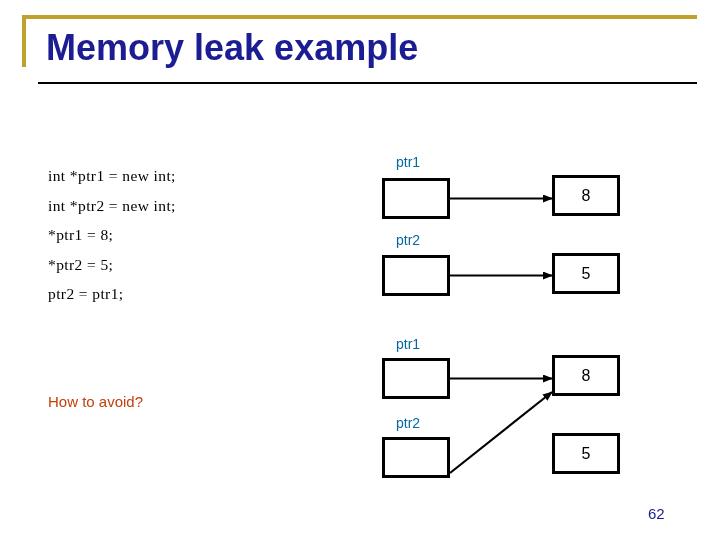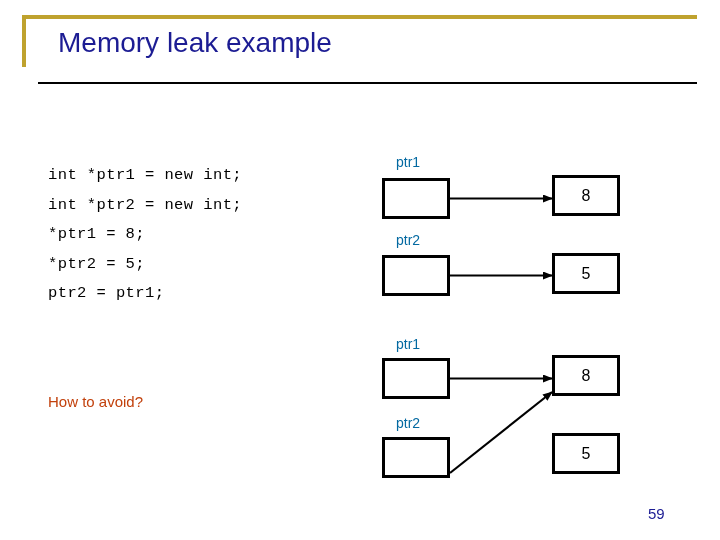--- a/index.html
+++ b/index.html
@@ -37,36 +37,36 @@
   .rule-black {
     position: absolute;
     left: 38px;
     top: 82px;
     width: 659px;
     height: 2px;
     background: #000000;
   }
   .slide-title {
     position: absolute;
-    left: 58px;
+    left: 46px;
     top: 28px;
-    font-size: 28px;
-    font-weight: normal;
+    font-size: 36px;
+    font-weight: bold;
     color: #1c1c93;
     letter-spacing: 0px;
     white-space: nowrap;
     line-height: 1.1;
   }
 
   
   .code-block {
     position: absolute;
     left: 48px;
     top: 161px;
-    font-family: Liberation Mono, monospace;
+    font-family: Liberation Serif, serif;
     font-size: 15.5px;
     line-height: 29.5px;
     color: #000000;
     white-space: pre;
     letter-spacing: 0.4px;
   }
 
   .how-to-avoid {
     position: absolute;
     left: 48px;
@@ -174,15 +174,15 @@
 
     <line x1="450" y1="198.5" x2="552" y2="198.5" stroke="#000000" stroke-width="2.2" marker-end="url(#ah)"></line>
 
     <line x1="450" y1="275.5" x2="552" y2="275.5" stroke="#000000" stroke-width="2.2" marker-end="url(#ah)"></line>
 
     <line x1="450" y1="378.5" x2="552" y2="378.5" stroke="#000000" stroke-width="2.2" marker-end="url(#ah)"></line>
 
     <line x1="450" y1="473" x2="552" y2="392" stroke="#000000" stroke-width="2.2" marker-end="url(#ah)"></line>
   </svg>
 
-  <div class="page-number">59</div>
+  <div class="page-number">62</div>
 
 </div>
 
 </body></html>

